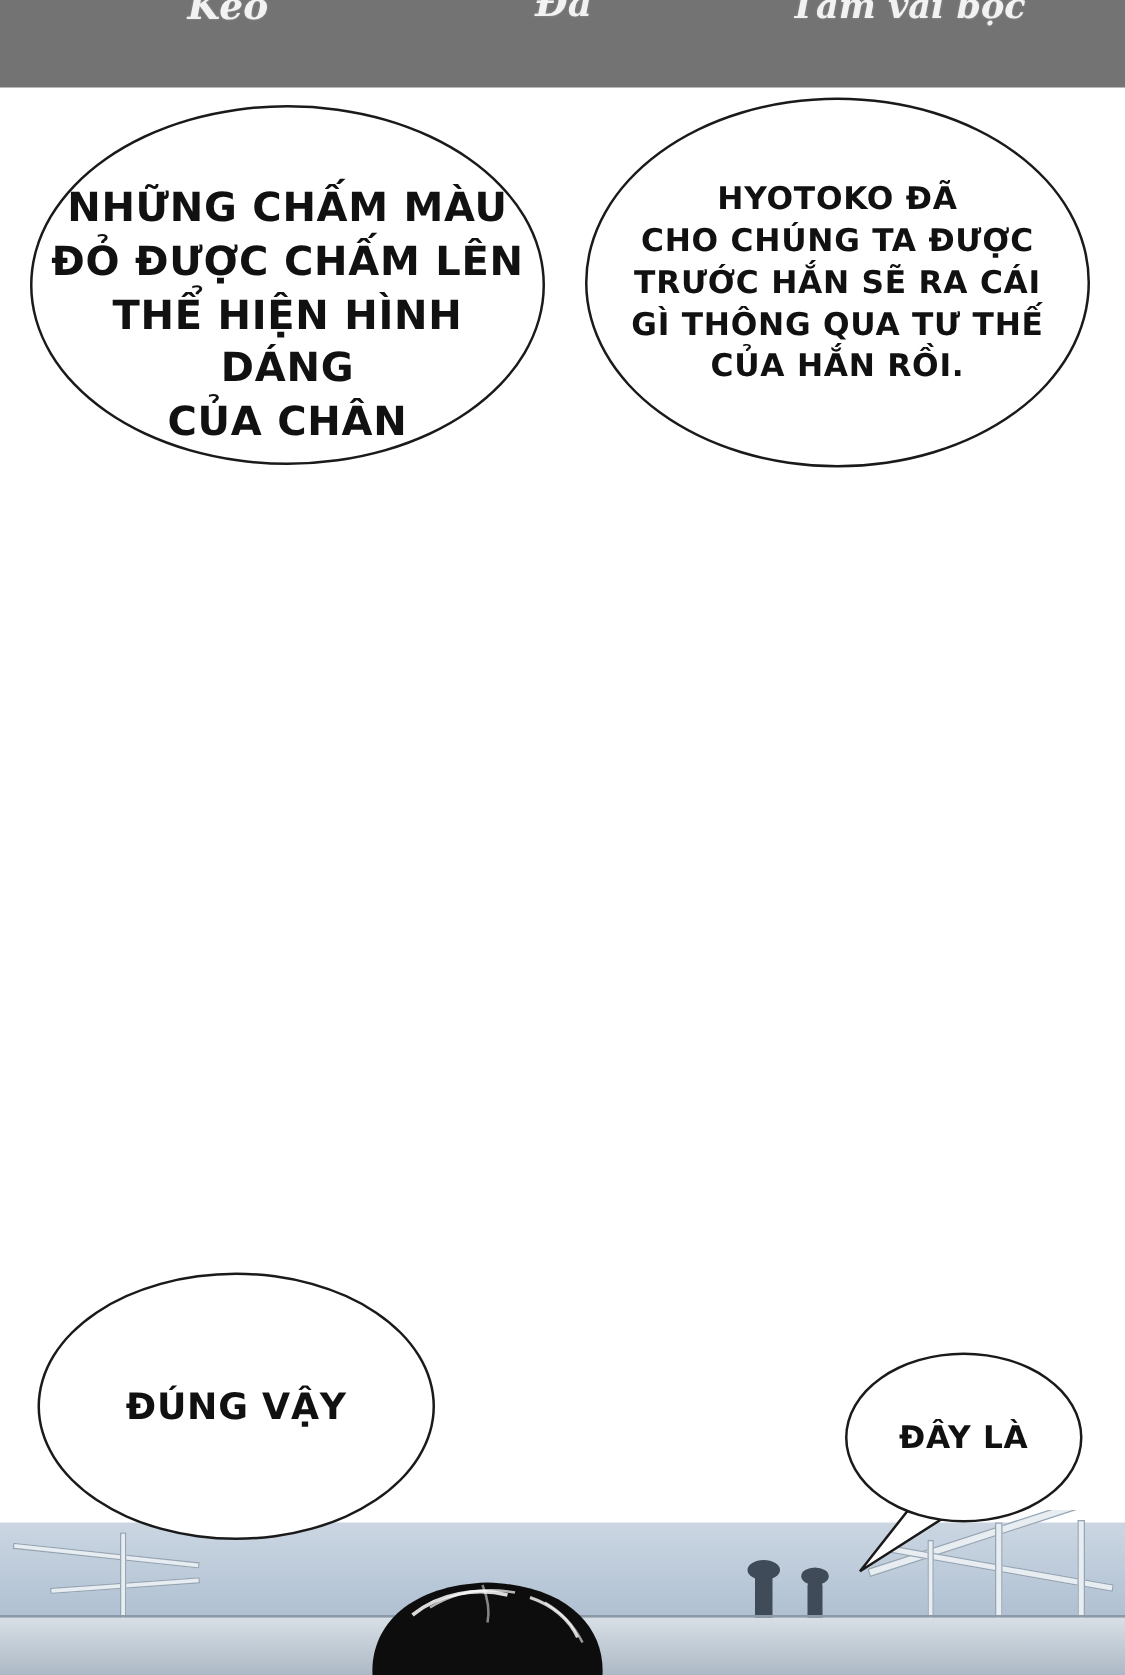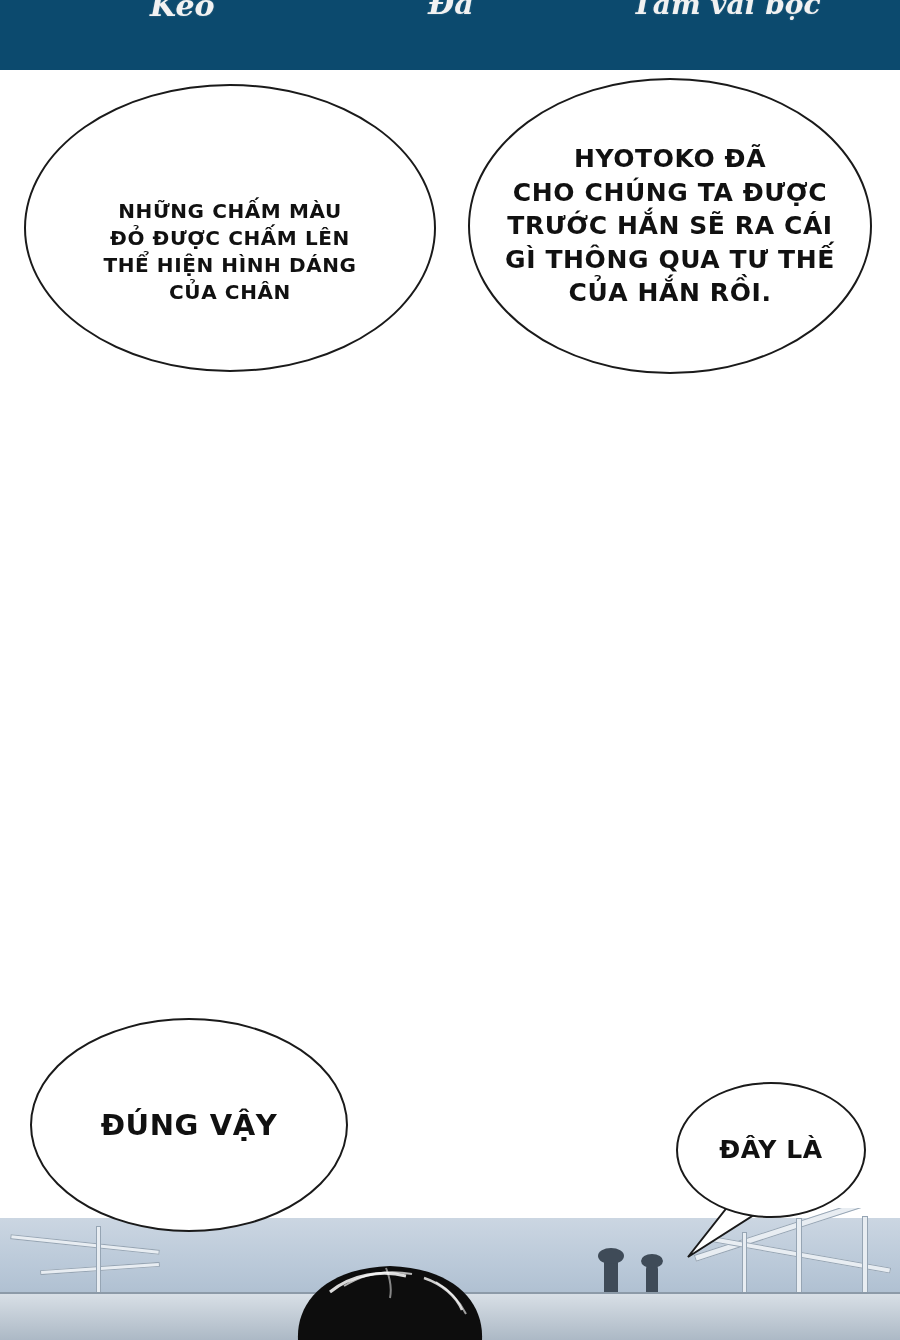--- a/index.html
+++ b/index.html
@@ -21,21 +21,21 @@
     background: #ffffff;
   }
 
   
   .top-strip {
     position: absolute;
     left: 0;
     top: 0;
     width: 900px;
     height: 70px;
-    background: #0c4a6e;
+    background: #737373;
     overflow: hidden;
   }
   .handwritten {
     position: absolute;
     color: #f2f2f2;
     font-family: "DejaVu Serif", serif;
     font-style: italic;
     font-weight: 700;
     white-space: nowrap;
     text-shadow: 0 0 2px rgba(255,255,255,0.25);
@@ -66,21 +66,21 @@
     white-space: pre-line;
     padding: 0 14px;
   }
 
   #balloon-1 {
     left: 24px;
     top: 84px;
     width: 412px;
     height: 288px;
   }
-  #balloon-1 .balloon-text { font-size: 20px; margin-top: 48px; }
+  #balloon-1 .balloon-text { font-size: 32px; margin-top: 48px; }
 
   #balloon-2 {
     left: 468px;
     top: 78px;
     width: 404px;
     height: 296px;
   }
   #balloon-2 .balloon-text { font-size: 25px; }
 
   #balloon-3 {

